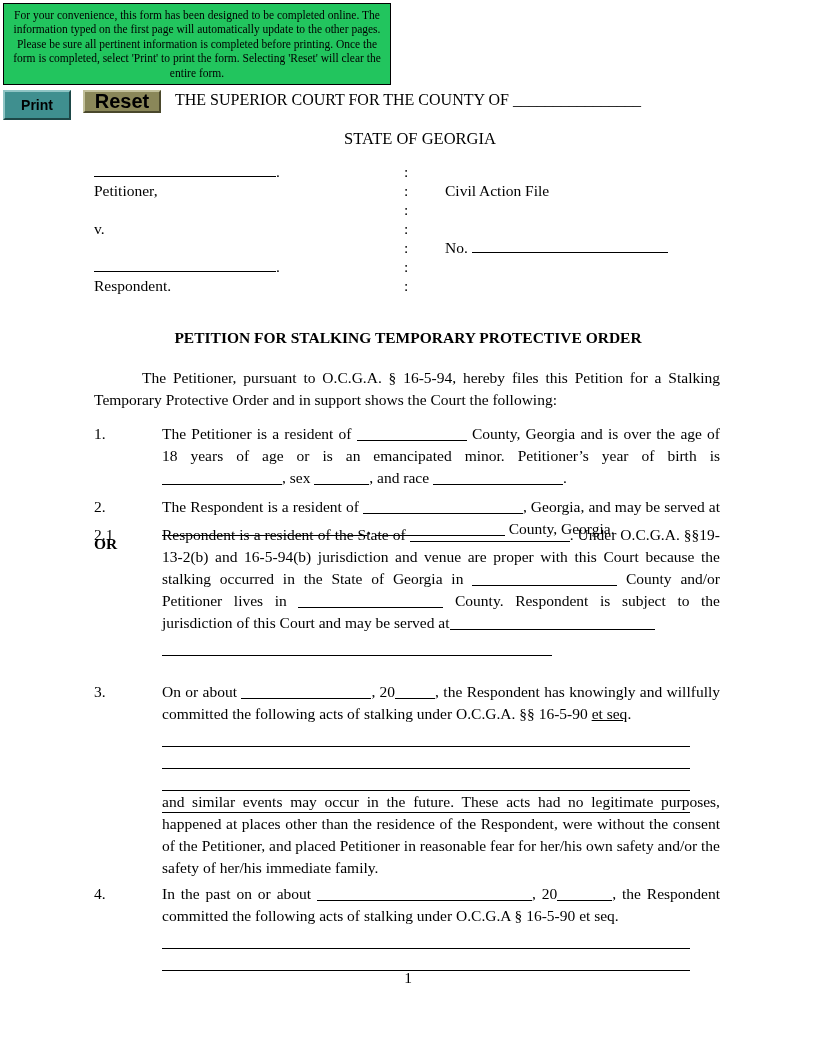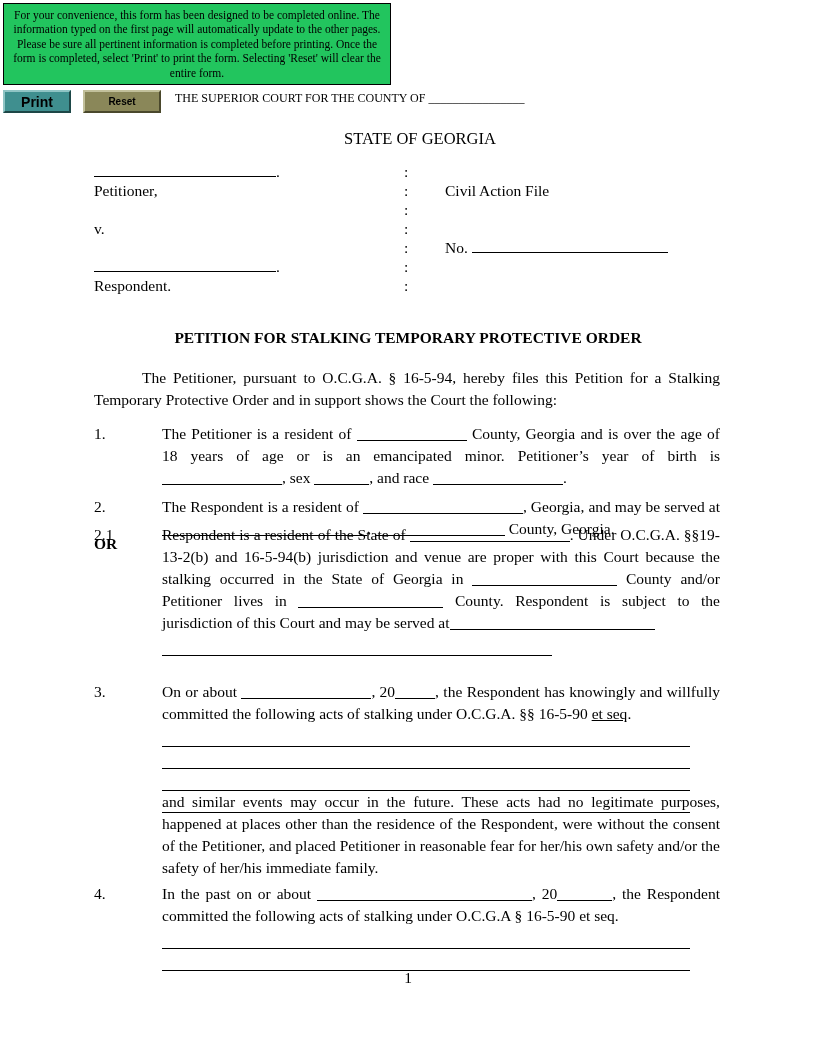--- a/index.html
+++ b/index.html
@@ -37,21 +37,21 @@
     text-align: center;
     padding: 0 6px;
   }
 
   
   .print-button {
     position: absolute;
     left: 3px;
     top: 90px;
     width: 68px;
-    height: 23px;
+    height: 30px;
     background: #3f8f8f;
     border-top: 2px solid #8fc4c4;
     border-left: 2px solid #8fc4c4;
     border-right: 2px solid #1d4747;
     border-bottom: 2px solid #1d4747;
     box-sizing: border-box;
     color: #000000;
     font-family: "Liberation Sans", sans-serif;
     font-weight: bold;
     font-size: 14px;
@@ -68,33 +68,33 @@
     height: 23px;
     background: #8a8759;
     border-top: 2px solid #c2c09b;
     border-left: 2px solid #c2c09b;
     border-right: 2px solid #4a482c;
     border-bottom: 2px solid #4a482c;
     box-sizing: border-box;
     color: #000000;
     font-family: "Liberation Sans", sans-serif;
     font-weight: bold;
-    font-size: 10px;
+    font-size: 20px;
     display: flex;
     align-items: center;
     justify-content: center;
     cursor: pointer;
   }
 
   
   .court-line {
     position: absolute;
     left: 175px;
     top: 91px;
-    font-size: 12px;
+    font-size: 16px;
     white-space: nowrap;
   }
   .state-line {
     position: absolute;
     left: 0;
     top: 129px;
     width: 816px;
     text-align: center;
     font-size: 16.5px;
     padding-left: 12px;

